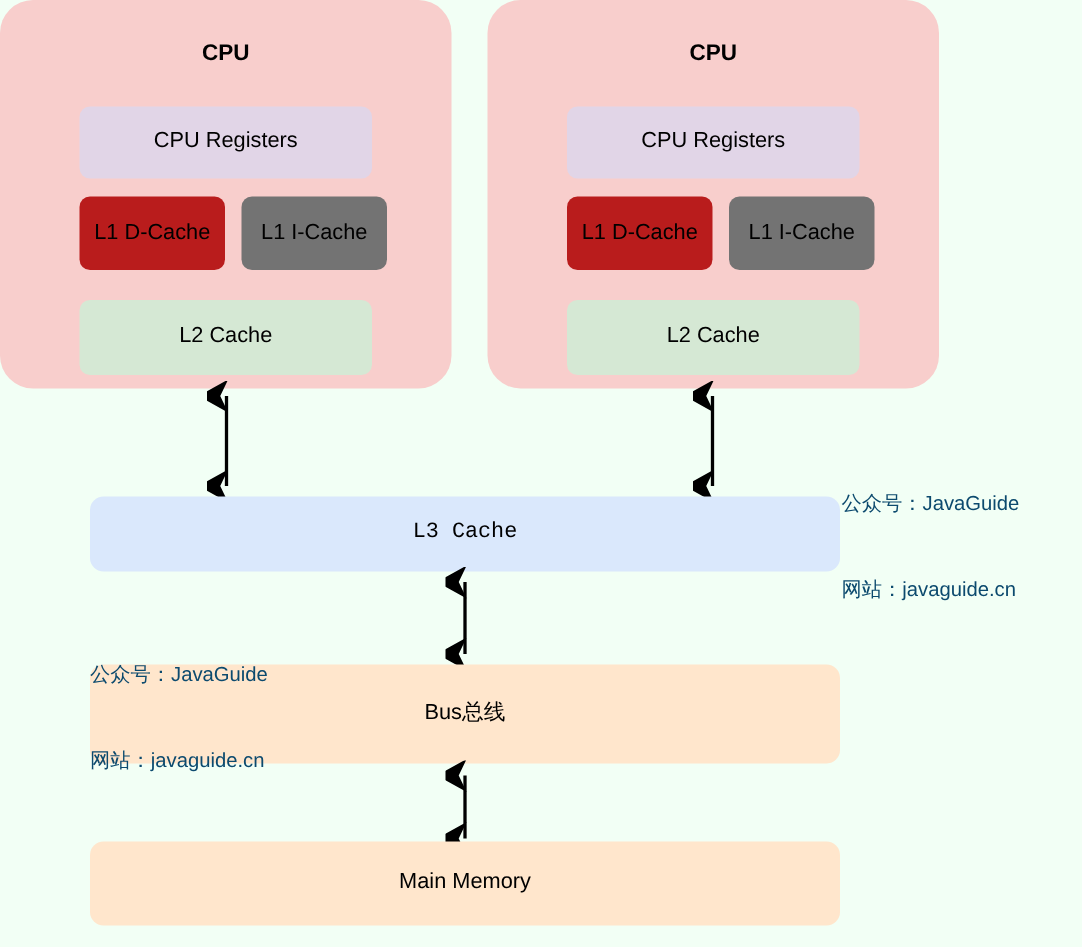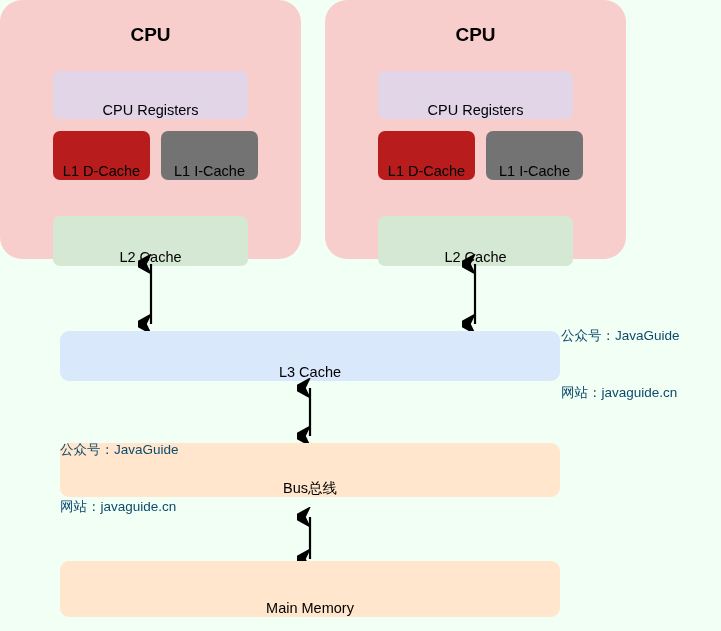--- a/index.html
+++ b/index.html
@@ -15,49 +15,49 @@
   }
   #canvas {
     position: relative;
     width: 721px;
     height: 631px;
   }
   .box {
     position: absolute;
     box-sizing: border-box;
     display: flex;
-    align-items: flex-end;
+    align-items: center;
     justify-content: center;
     text-align: center;
     color: #000000;
     line-height: 1.2;
   }
   .cpu-shell {
     background: #f8cecc;
     border-radius: 22px;
   }
   .cpu-title {
     position: absolute;
     font-weight: bold;
-    font-size: 19px;
+    font-size: 15px;
     color: #000;
     text-align: center;
     display: flex;
     align-items: center;
     justify-content: center;
   }
   .inner {
     border-radius: 7px;
     font-size: 14.5px;
   }
   .registers { background: #e1d5e7; }
   .dcache    { background: #b91c1c; }
   .icache    { background: #737373; }
-  .l2        { background: #d5e8d4; margin-top: 16px; }
-  .l3        { background: #dae8fc; border-radius: 9px; font-size: 14.5px; }
+  .l2        { background: #d5e8d4; }
+  .l3        { background: #dae8fc; border-radius: 9px; font-size: 14.5px; font-family: Liberation Mono, monospace; }
   .bus       { background: #ffe6cc; border-radius: 9px; font-size: 14.5px; }
   .memory    { background: #ffe6cc; border-radius: 9px; font-size: 14.5px; }
 
   .arrow {
     position: absolute;
   }
   .watermark {
     position: absolute;
     color: #0c4a6e;
     font-size: 13.5px;
@@ -127,21 +127,21 @@
   </svg>
 
   <div class="box l3" style="left:60px; top:331px; width:500px; height:50px;">
     <span>L3 Cache</span>
   </div>
 
   <svg class="arrow" style="left:297px; top:378px;" width="26" height="68" viewBox="0 0 26 68">
     <line x1="13" y1="58" x2="13" y2="10" stroke="#000" stroke-width="2.2" marker-end="url(#ah-up-1)" marker-start="url(#ah-dn-1)"></line>
   </svg>
 
-  <div class="box bus" style="left:60px; top:443px; width:500px; height:54px;">
+  <div class="box bus" style="left:60px; top:443px; width:500px; height:66px;">
     <span>Bus总线</span>
   </div>
 
   <svg class="arrow" style="left:297px; top:507px;" width="26" height="62" viewBox="0 0 26 62">
     <line x1="13" y1="52" x2="13" y2="10" stroke="#000" stroke-width="2.2" marker-end="url(#ah-up-1)" marker-start="url(#ah-dn-1)"></line>
   </svg>
 
   <div class="box memory" style="left:60px; top:561px; width:500px; height:56px;">
     <span>Main Memory</span>
   </div>

